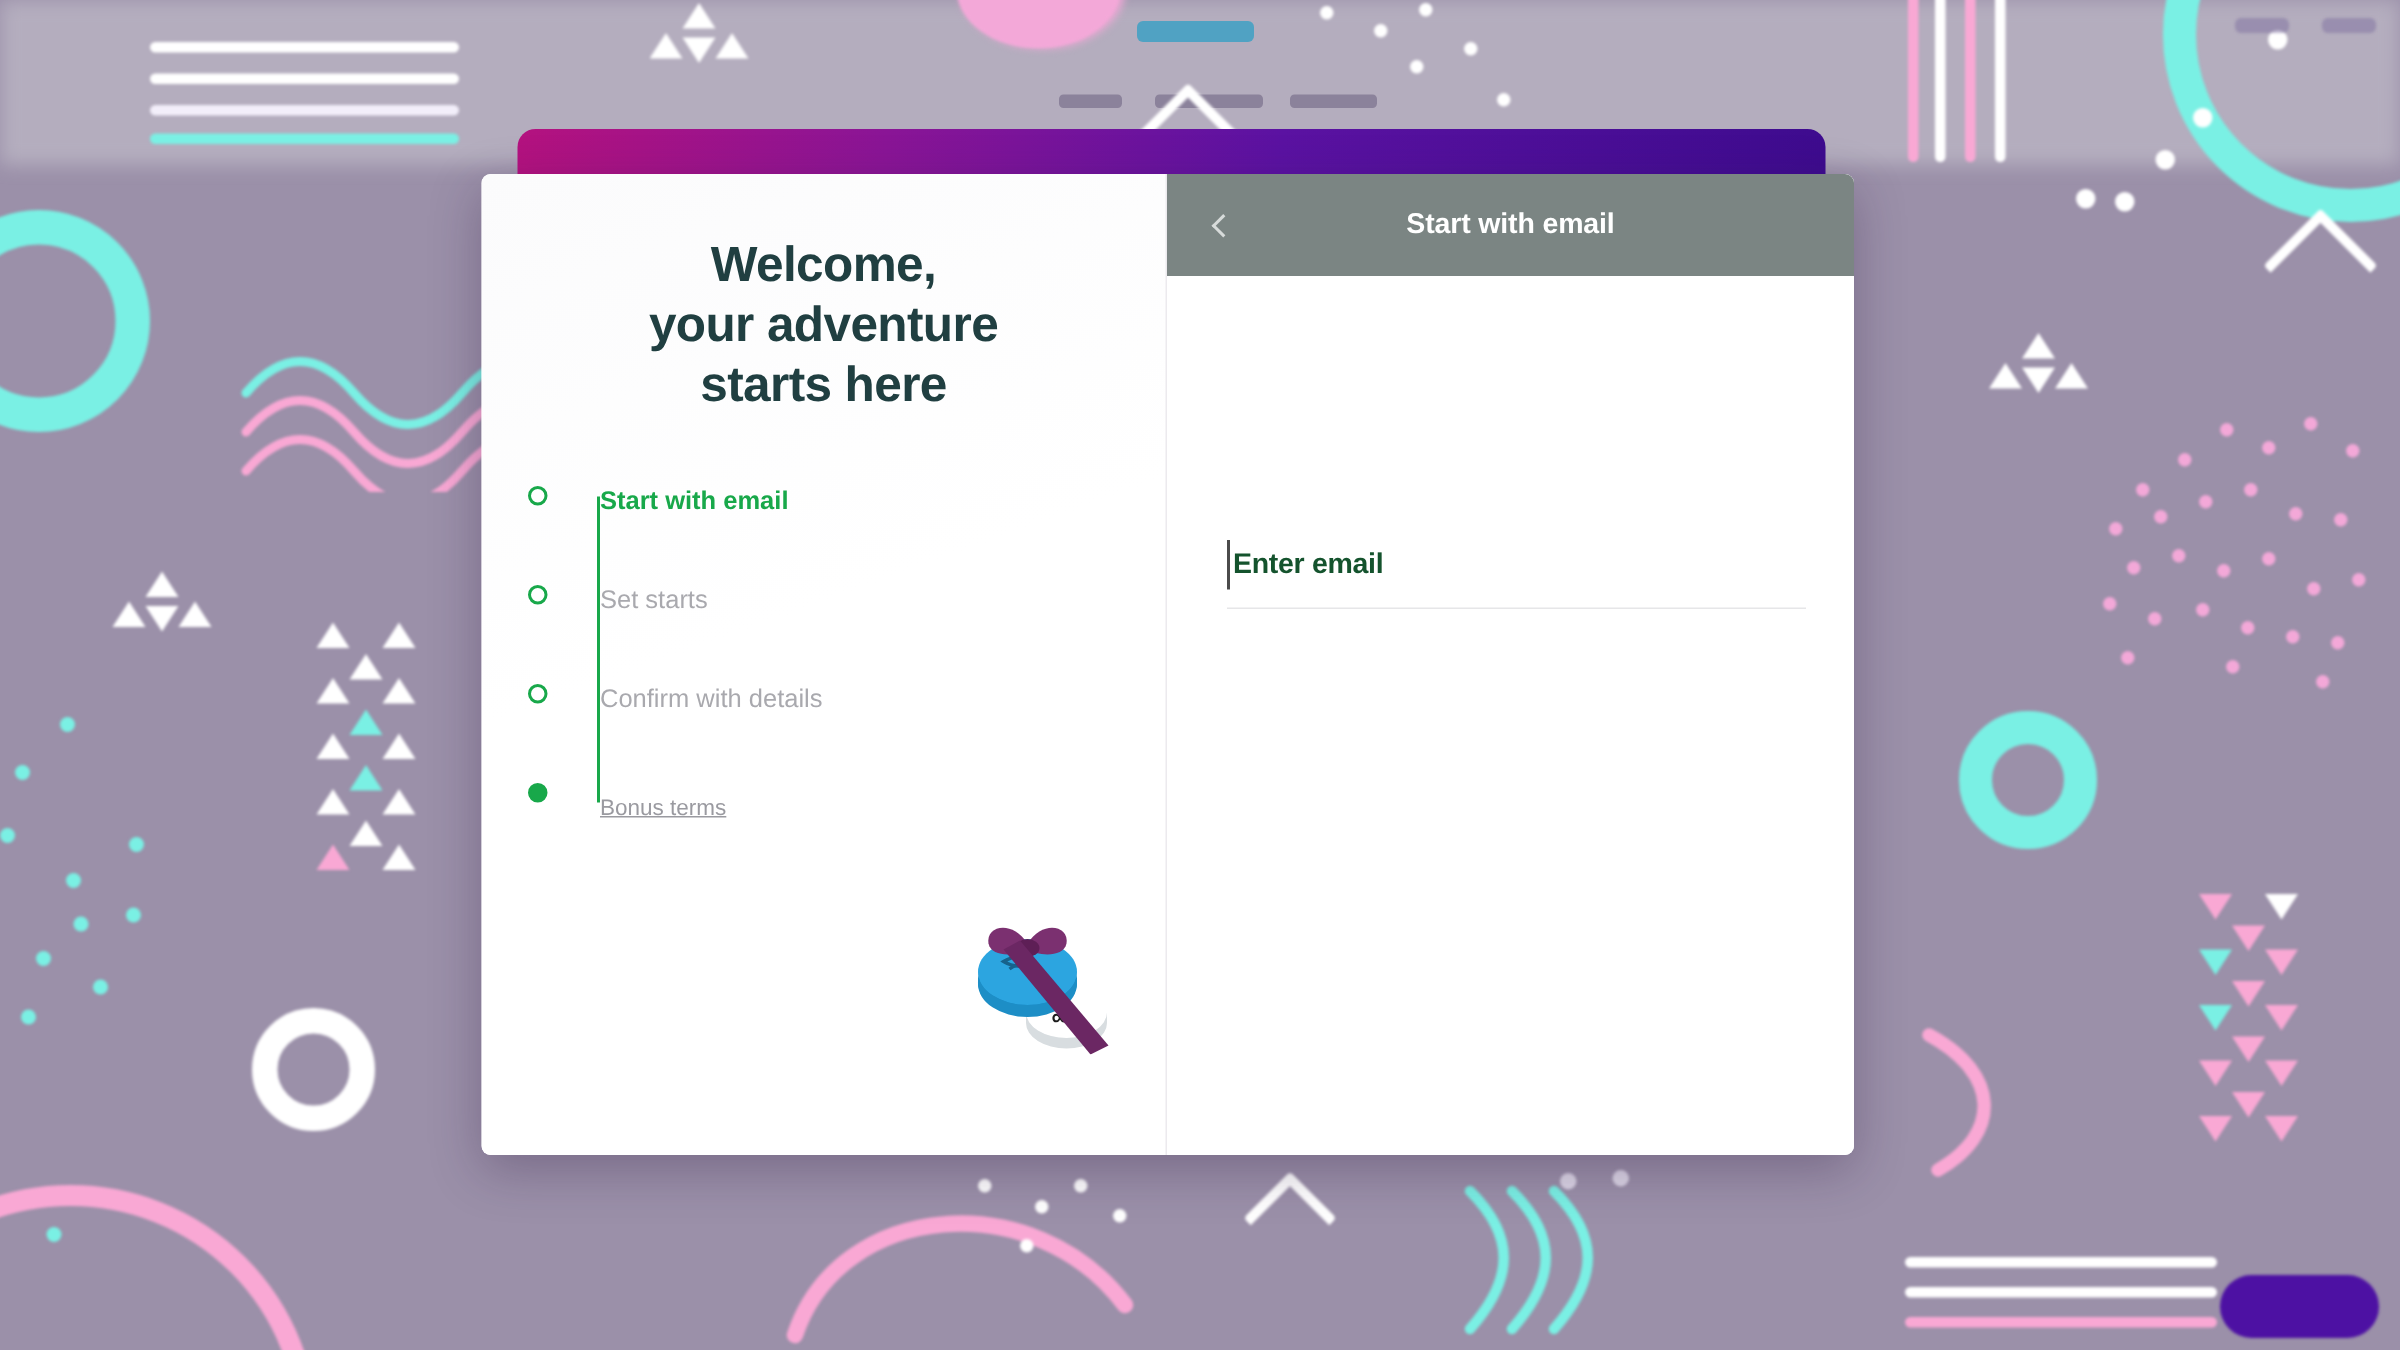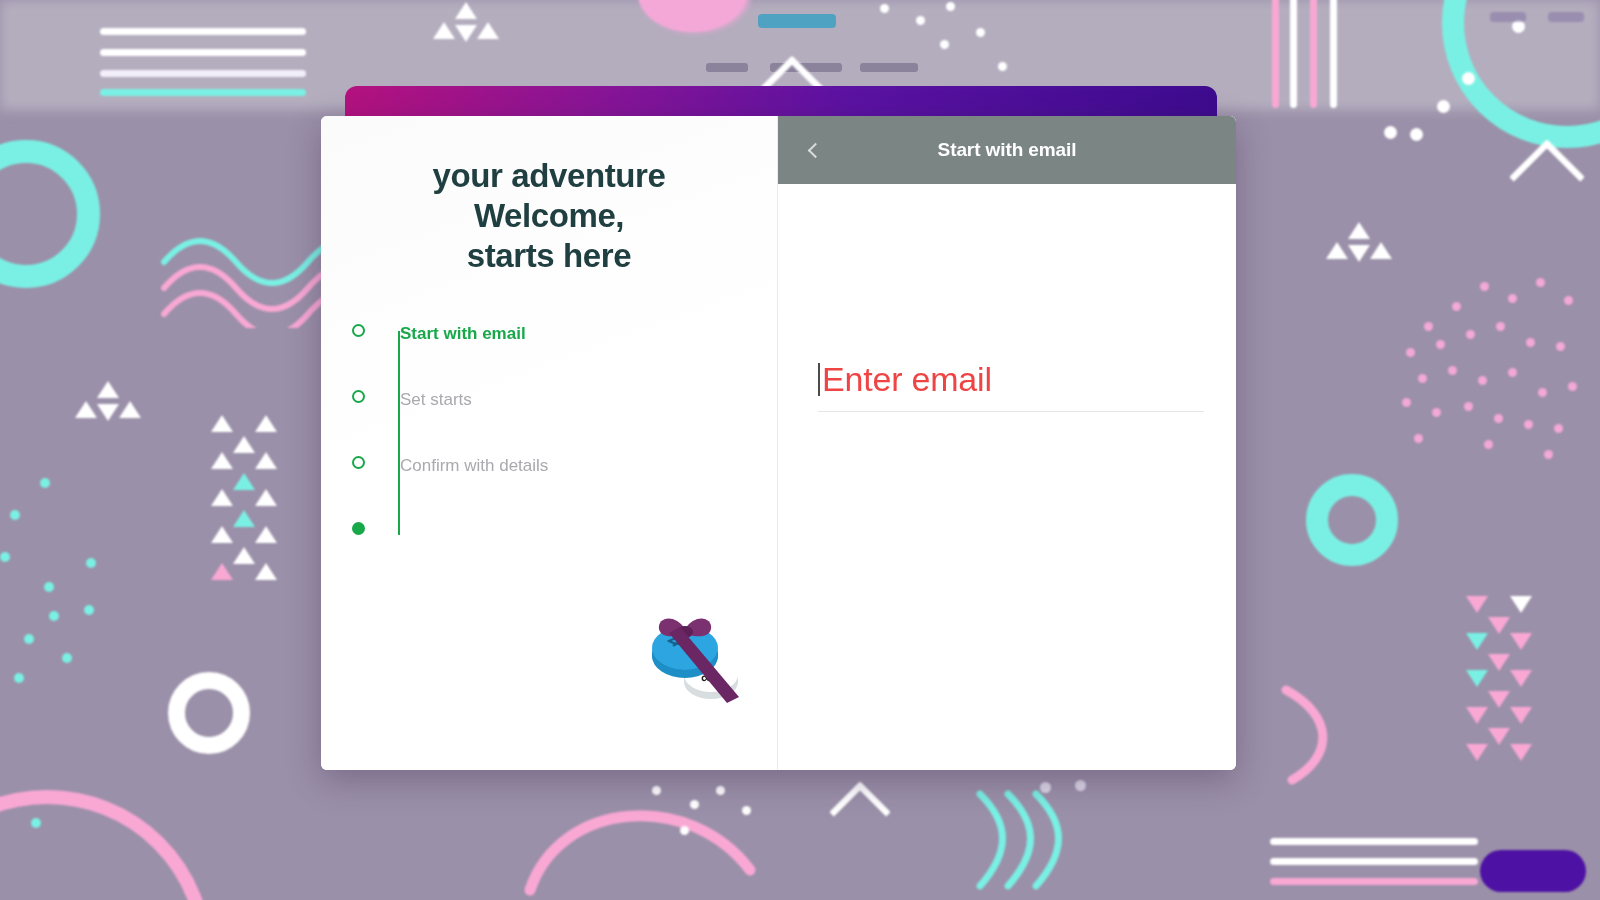--- a/index.html
+++ b/index.html
@@ -259,23 +259,23 @@
     display: flex;
     align-items: center;
   }
   .caret {
     width: 2px;
     height: 33px;
     background: #4b4b4b;
     margin-right: 2px;
   }
   .email-placeholder {
-    font-size: 34px;
-    font-weight: 400;
-    color: #ef4444;
+    font-size: 19px;
+    font-weight: 700;
+    color: #14532d;
     letter-spacing: -.2px;
   }
 </style>
 </head>
 <body>
 
 <div id="page">
 
   <div class="blurred-page"></div>
   <div class="blur-pinkblob"></div>
@@ -452,22 +452,22 @@
     <div class="line" style="left:1548px; top:12px; width:36px; height:10px; background:#7d6fa0; opacity:.5;"></div>
   </div>
 
   <div class="promo-banner"></div>
 
   <div id="modal">
 
     <div class="promo-panel">
 
       <div class="promo-title">
+        <div>Welcome,</div>
         <div>your adventure</div>
-        <div>Welcome,</div>
         <div>starts here</div>
       </div>
 
       <div class="stepper">
         <div class="stepper-rail"></div>
 
         <div class="step active">
           <span class="step-dot"></span>
           <span class="step-label">Start with email</span>
         </div>
@@ -477,20 +477,23 @@
           <span class="step-label">Set starts</span>
         </div>
 
         <div class="step">
           <span class="step-dot"></span>
           <span class="step-label">Confirm with details</span>
         </div>
 
         <div class="step done">
           <span class="step-dot"></span>
+          <div>
+            <span class="bonus-terms">Bonus terms</span>
+          </div>
         </div>
       </div>
 
       <svg class="gift" viewBox="0 0 104 100">
         <ellipse cx="72" cy="78" rx="27" ry="17" fill="#f4f6f7"></ellipse>
         <ellipse cx="72" cy="72" rx="27" ry="17" fill="#ffffff"></ellipse>
         <path d="M45 72 a27 17 0 0 0 54 0 v7 a27 17 0 0 1 -54 0 z" fill="#d8dde0"></path>
         <text x="62" y="80" font-size="16" font-family="Liberation Sans, sans-serif" fill="#1b1b1b" font-weight="700">∞</text>
         <ellipse cx="46" cy="52" rx="33" ry="22" fill="#1f8ec9"></ellipse>
         <ellipse cx="46" cy="45" rx="33" ry="22" fill="#2ca5e0"></ellipse>

